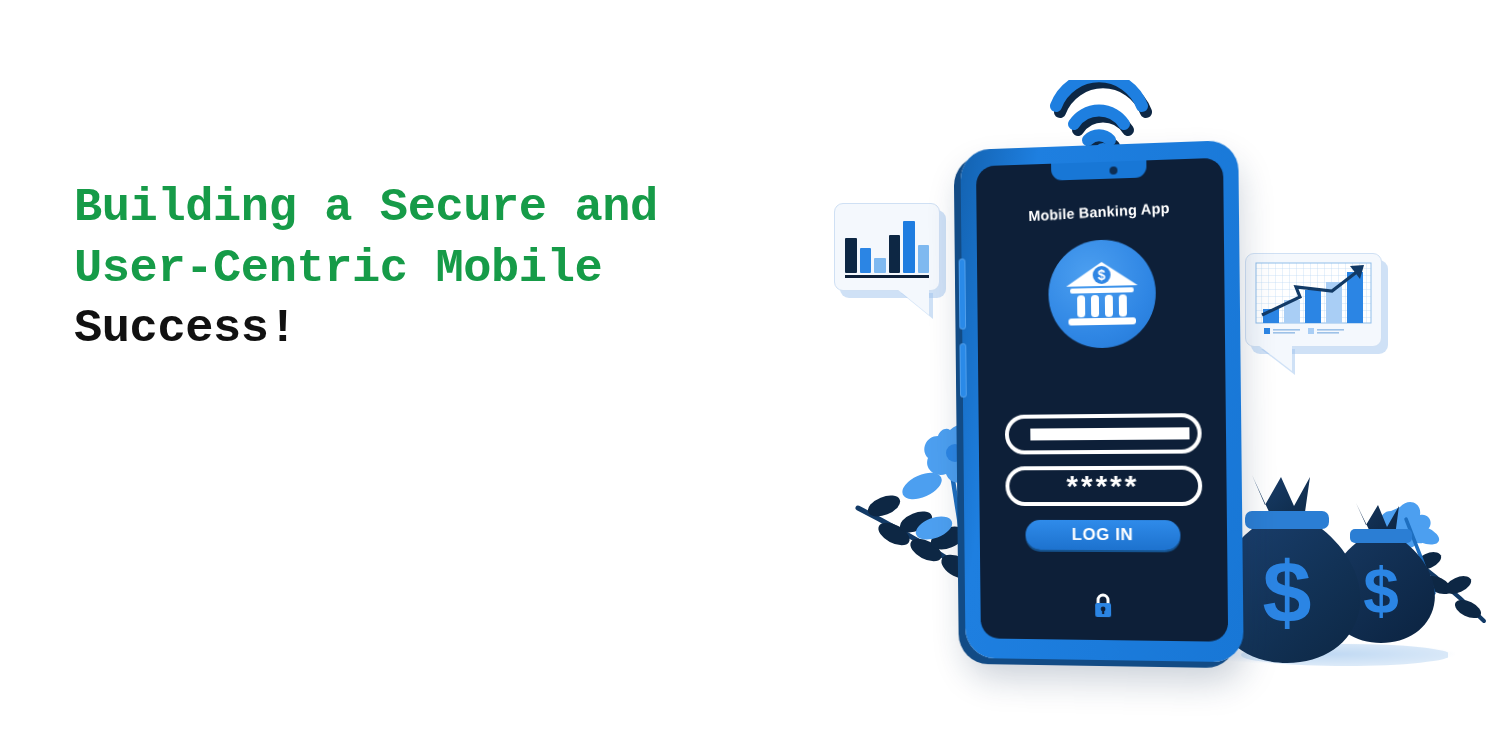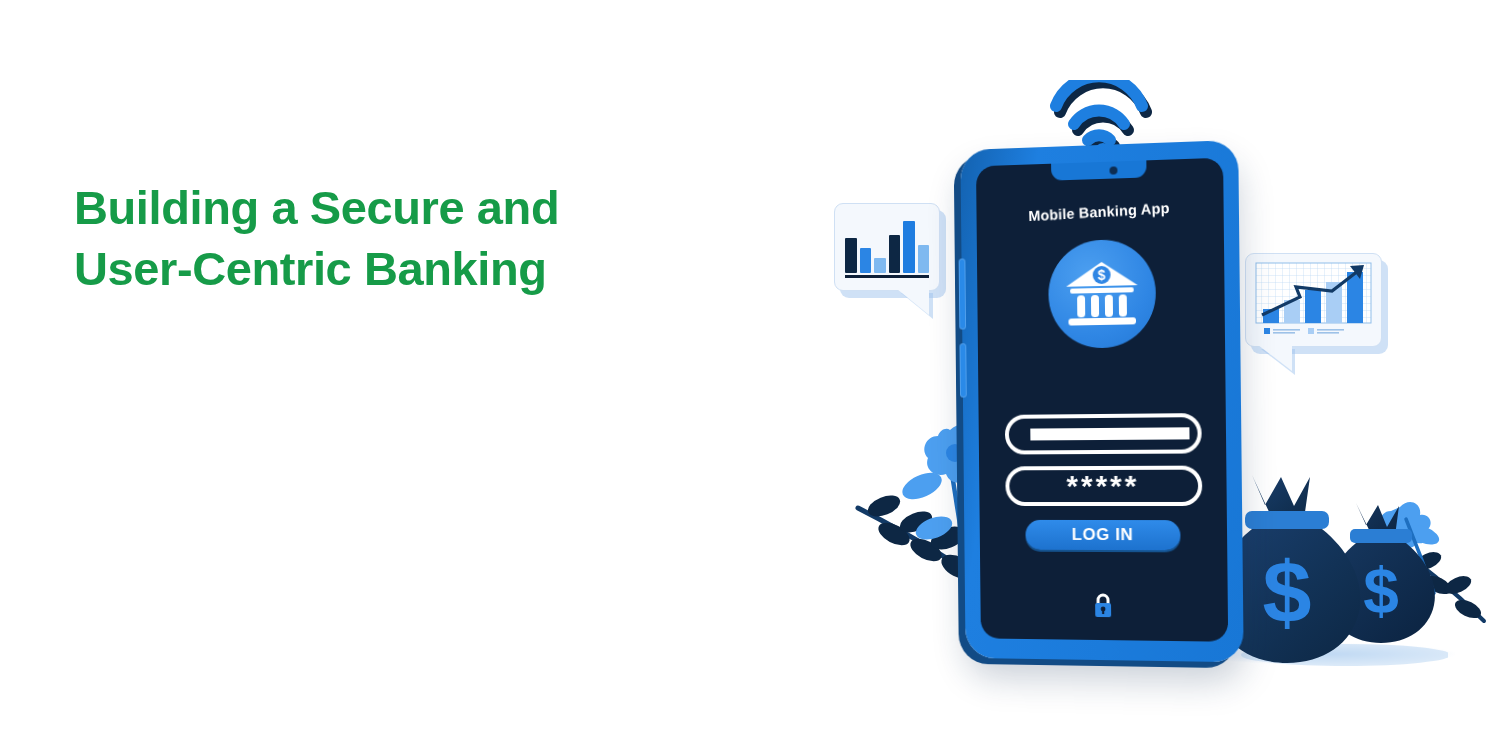--- a/index.html
+++ b/index.html
@@ -25,21 +25,21 @@
   }
 
   
   .headline-block {
     position: absolute;
     left: 74px;
     top: 178px;
     width: 700px;
   }
   .headline-line {
-    font-family: Liberation Sans, sans-serif;
+    font-family: Liberation Mono, monospace;
     font-weight: bold;
     font-size: 47px;
     line-height: 1.29;
     letter-spacing: -0.4px;
     white-space: nowrap;
   }
   .headline-green { color: #169b48; }
   .headline-black { color: #111111; }
 
   
@@ -294,21 +294,22 @@
     z-index: 1;
   }
 </style>
 </head>
 <body>
 
 <div class="banner">
 
   <div class="headline-block">
     <div class="headline-line headline-green">Building a Secure and</div>
-    <div class="headline-line headline-green">User-Centric Banking</div>
+    <div class="headline-line headline-green">User-Centric Mobile</div>
+    <div class="headline-line headline-black">Success!</div>
   </div>
 
   <div class="illustration">
 
     <div class="ground-shadow"></div>
 
     <div class="wifi">
       <svg viewBox="0 0 110 80" width="110" height="80">
         <g transform="translate(4,6)" fill="none" stroke="#0d2744" stroke-width="12" stroke-linecap="round">
           <path d="M8 26 A46 46 0 0 1 94 26"></path>

